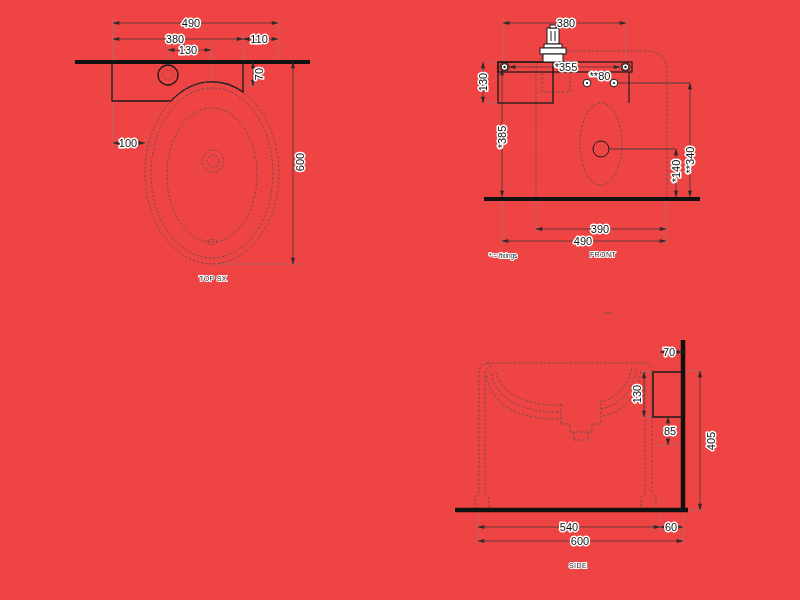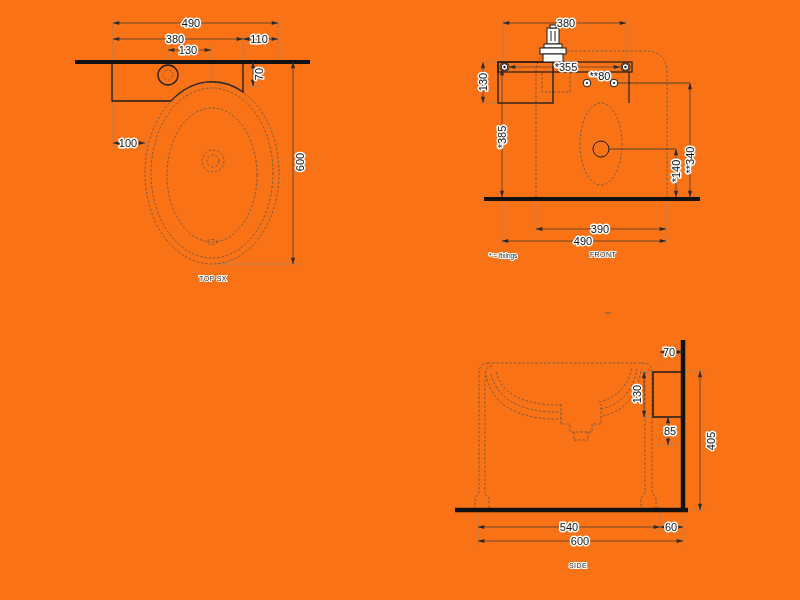--- a/index.html
+++ b/index.html
@@ -1,16 +1,16 @@
 <!DOCTYPE html>
 <html><head>
 <meta charset="utf-8">
 <style>
   html,body{margin:0;padding:0;background:#fff;}
-  #canvas{position:relative;width:800px;height:600px;background:#f97316;overflow:hidden;
+  #canvas{position:relative;width:800px;height:600px;background:#ef4444;overflow:hidden;
           font-family:"Liberation Sans", sans-serif;}
   svg{position:absolute;left:0;top:0;}
   .solid{stroke:#1a1a1a;stroke-width:1.3;fill:none;}
   .thick{stroke:#111;stroke-width:4;fill:none;}
   .thick5{stroke:#111;stroke-width:4.5;fill:none;}
   .dashed{stroke:#4f4f4f;stroke-width:0.75;fill:none;stroke-dasharray:2.4 1.9;}
   .ext{stroke:#8a8a8a;stroke-width:0.55;fill:none;}
   .dimline{stroke:#333;stroke-width:0.7;fill:none;}
   .leader{stroke:#3a3a3a;stroke-width:0.9;fill:none;}
   .dim{font-size:11px;fill:#141414;text-anchor:middle;

